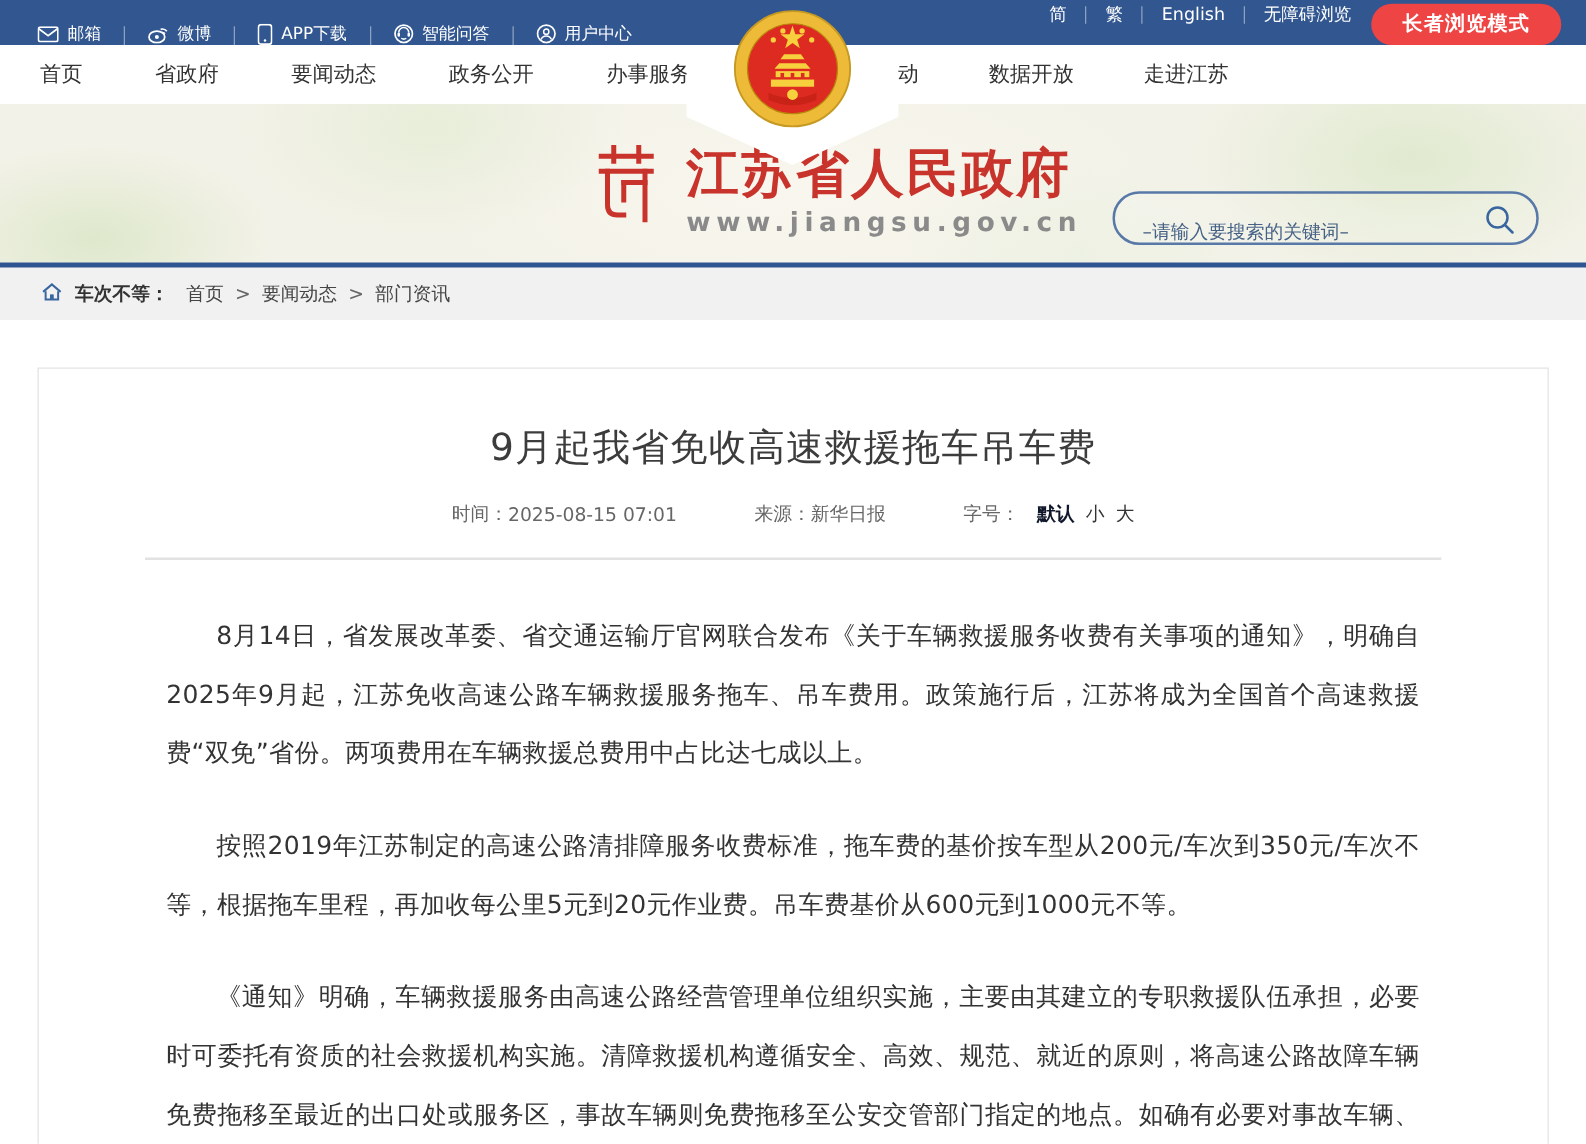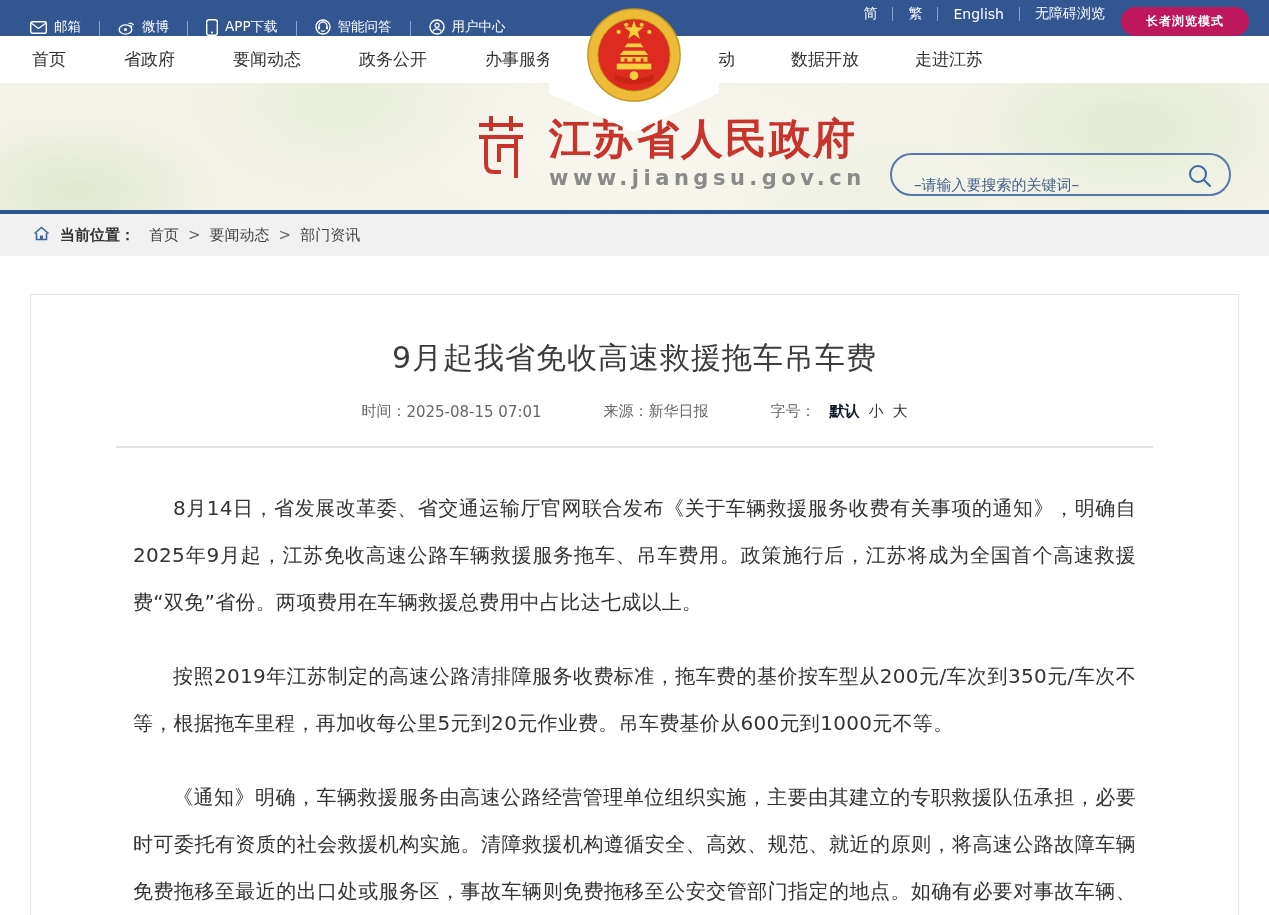--- a/index.html
+++ b/index.html
@@ -12,21 +12,21 @@
   .topbar {
     height:36px; background:#315690; display:flex; align-items:flex-end;
     padding:0 20px 0 30px; color:#fff; position:relative; z-index:5;
   }
   .tb-item { display:flex; align-items:center; gap:7px; font-size:13.5px; cursor:pointer; }
   .tb-sep { width:1px; height:15px; background:rgba(255,255,255,.45); margin:0 18px; }
   .tb-right { margin-left:auto; display:flex; align-items:center; }
   .tb-lang { font-size:14px; cursor:pointer; }
   .tb-sep2 { width:1px; height:14px; background:rgba(255,255,255,.45); margin:0 15px; }
   .elder-btn {
-    margin-left:16px; background:#be185d; color:#fff; font-size:12px; font-weight:bold;
+    margin-left:16px; background:#ef4444; color:#fff; font-size:16px; font-weight:bold;
     padding:6px 25px; border-radius:18px; border:none; cursor:pointer; letter-spacing:1px;margin-top:16px;
   }
   .tb-icon { display:inline-flex; }
   
   .navbar {
     height:47px; background:#fff; display:flex; align-items:center;
     font-size:17px; color:#333; position:relative; z-index:4;
   }
   .nav-left { display:flex; gap:58px; padding-left:32px; }
   .nav-right { display:flex; gap:56px; padding-right:286px; margin-left:auto; }
@@ -241,21 +241,21 @@
 </div>
 
 <div class="crumbbar">
   <span>
     <svg width="17" height="15" viewBox="0 0 17 15">
         <path d="M1.5 7.5 L8.5 1.5 L15.5 7.5" fill="none" stroke="#3a66a0" stroke-width="1.6"></path>
         <path d="M3.5 7 V13.5 H13.5 V7" fill="none" stroke="#3a66a0" stroke-width="1.6"></path>
         <rect x="7" y="9.5" width="3" height="4" fill="#3a66a0"></rect>
       </svg>
   </span>
-  <span class="crumb-label">当前位置：</span>
+  <span class="crumb-label">车次不等：</span>
   <span class="crumb-link">首页</span>
   <span class="crumb-sep">&gt;</span>
   <span class="crumb-link">要闻动态</span>
   <span class="crumb-sep">&gt;</span>
   <span class="crumb-link">部门资讯</span>
 </div>
 
 <div class="article-wrap">
   <h1 class="art-title">9月起我省免收高速救援拖车吊车费</h1>
 

